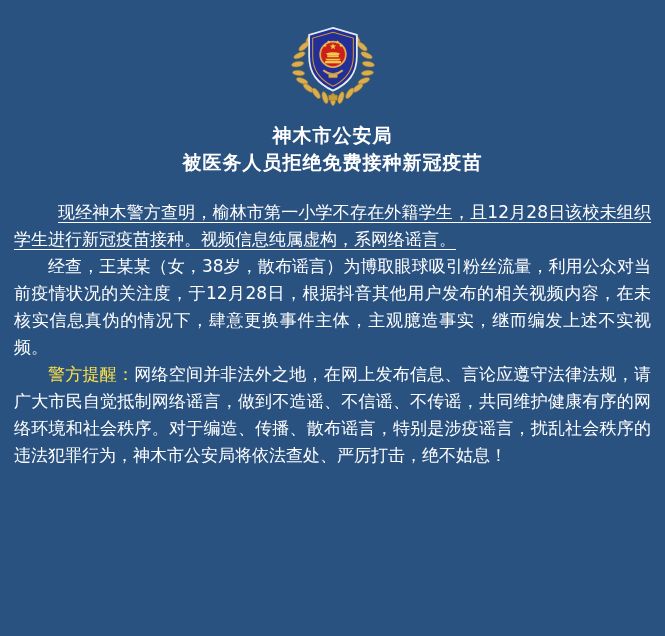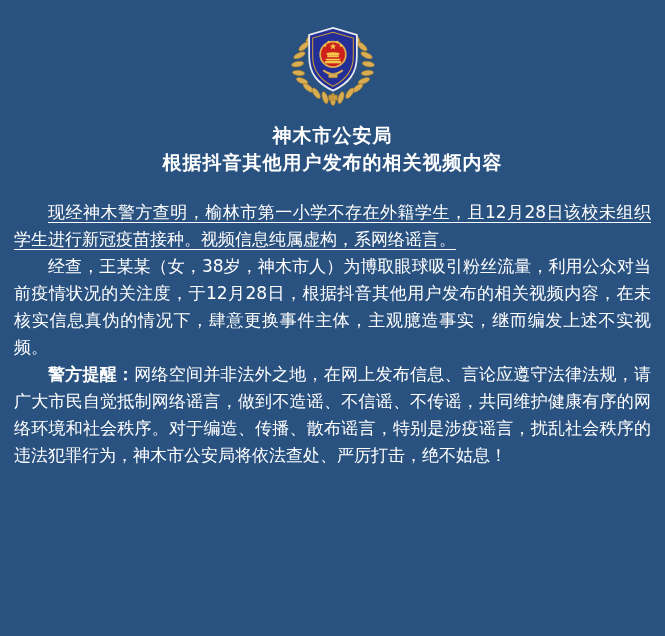--- a/index.html
+++ b/index.html
@@ -30,24 +30,25 @@
     line-height: 27px;
     text-align: justify;
   }
   .notice-body p {
     margin: 0;
     text-indent: 2em;
   }
   .seg-underline {
     text-decoration: underline;
     text-underline-offset: 4px;
+    margin-left: 10px;
   }
   .seg-alert {
-    color: #ffffff;
-    font-weight: bold;
+    color: #fde047;
+    font-weight: normal;
   }
 </style>
 </head>
 <body>
 
 <div class="badge-wrap">
   <svg width="106" height="94" viewBox="0 0 120 104" aria-hidden="true">
     <defs>
       <path id="st" d="M0,-3 L0.9,-0.9 3,-0.9 1.2,0.5 1.9,2.6 0,1.3 -1.9,2.6 -1.2,0.5 -3,-0.9 -0.9,-0.9 Z" fill="#F2C94C"></path>
       <ellipse id="leaf" rx="7" ry="3" fill="#D9AD52" stroke="#9C7526" stroke-width="0.6"></ellipse>
@@ -98,20 +99,20 @@
       <rect x="51" y="47.5" width="18" height="2.6"></rect>
     </g>
 
     <path d="M49,58 Q60,67 71,58" fill="none" stroke="#D9AD52" stroke-width="2.4"></path>
     <rect x="55" y="62" width="10" height="4.5" rx="1" fill="#D9AD52" stroke="#9C7526" stroke-width="0.5"></rect>
   </svg>
 </div>
 
 <div class="titles">
   <div>神木市公安局</div>
-  <div>根据抖音其他用户发布的相关视频内容</div>
+  <div>被医务人员拒绝免费接种新冠疫苗</div>
 </div>
 
 <div class="notice-body">
     <p><span class="seg-underline">现经神木警方查明，榆林市第一小学不存在外籍学生，且12月28日该校未组织学生进行新冠疫苗接种。视频信息纯属虚构，系网络谣言。</span></p>
-    <p><span class="seg-normal">经查，王某某（女，38岁，神木市人）为博取眼球吸引粉丝流量，利用公众对当前疫情状况的关注度，于12月28日，根据抖音其他用户发布的相关视频内容，在未核实信息真伪的情况下，肆意更换事件主体，主观臆造事实，继而编发上述不实视频。</span></p>
+    <p><span class="seg-normal">经查，王某某（女，38岁，散布谣言）为博取眼球吸引粉丝流量，利用公众对当前疫情状况的关注度，于12月28日，根据抖音其他用户发布的相关视频内容，在未核实信息真伪的情况下，肆意更换事件主体，主观臆造事实，继而编发上述不实视频。</span></p>
     <p><span class="seg-alert">警方提醒：</span><span class="seg-normal">网络空间并非法外之地，在网上发布信息、言论应遵守法律法规，请广大市民自觉抵制网络谣言，做到不造谣、不信谣、不传谣，共同维护健康有序的网络环境和社会秩序。对于编造、传播、散布谣言，特别是涉疫谣言，扰乱社会秩序的违法犯罪行为，神木市公安局将依法查处、严厉打击，绝不姑息！</span></p>
   </div>
 
 </body></html>

